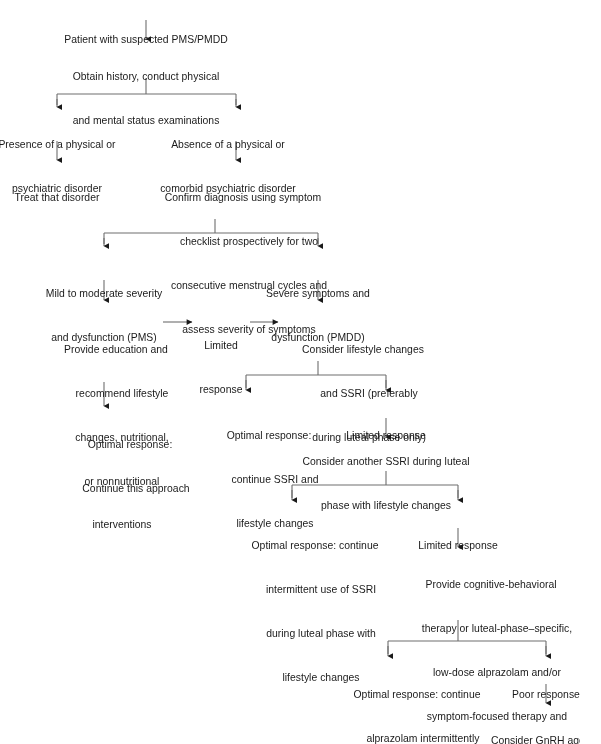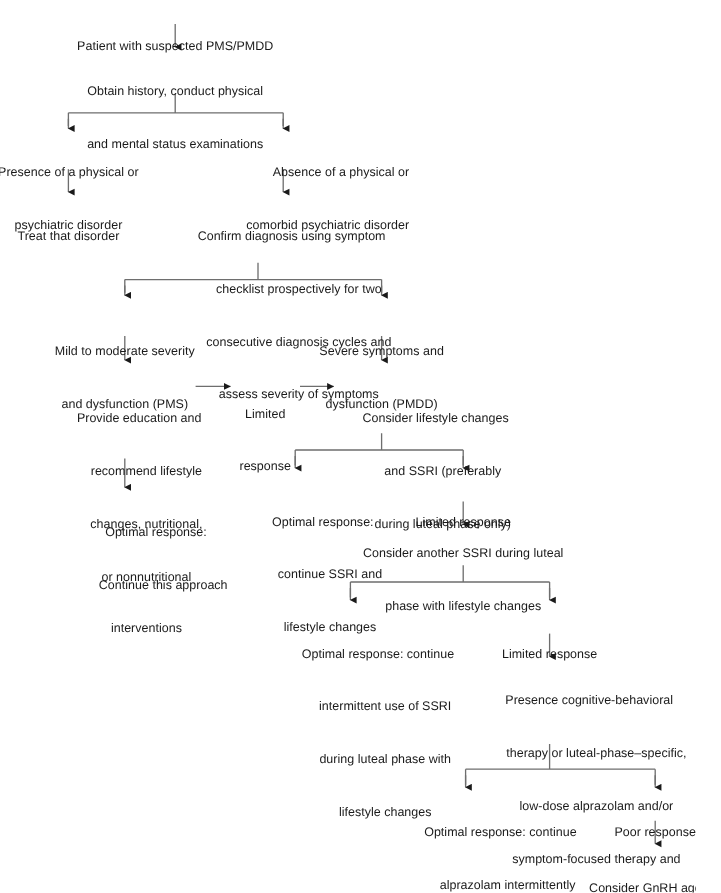--- a/index.html
+++ b/index.html
@@ -109,33 +109,33 @@
   <div class="node c" style="left:26px; top:41px; width:240px;">
     <span class="ln">Obtain history, conduct physical</span>
     <span class="ln">and mental status examinations</span>
   </div>
 
   <div class="node c" style="left:-57px; top:109px; width:228px;">
     <span class="ln">Presence of a physical or</span>
     <span class="ln">psychiatric disorder</span>
   </div>
 
-  <div class="node c" style="left:135px; top:109px; width:206px;text-align:right;">
+  <div class="node c" style="left:125px; top:109px; width:206px;">
     <span class="ln">Absence of a physical or</span>
     <span class="ln">comorbid psychiatric disorder</span>
   </div>
 
   <div class="node c" style="left:-3px; top:162px; width:120px;">
     <span class="ln">Treat that disorder</span>
   </div>
 
   <div class="node ha hang" style="left:139px; top:162px; width:208px;">
     <span class="ln">Confirm diagnosis using symptom</span>
     <span class="ln">checklist prospectively for two</span>
-    <span class="ln">consecutive diagnosis cycles and</span>
+    <span class="ln">consecutive menstrual cycles and</span>
     <span class="ln">assess severity of symptoms</span>
   </div>
 
   <div class="node c" style="left:14px; top:258px; width:180px;">
     <span class="ln">Mild to moderate severity</span>
     <span class="ln">and dysfunction (PMS)</span>
   </div>
 
   <div class="node c" style="left:238px; top:258px; width:160px;">
     <span class="ln">Severe symptoms and</span>
@@ -186,21 +186,21 @@
     <span class="ln">intermittent use of SSRI</span>
     <span class="ln">during luteal phase with</span>
     <span class="ln">lifestyle changes</span>
   </div>
 
   <div class="node c" style="left:398px; top:510px; width:120px;">
     <span class="ln">Limited response</span>
   </div>
 
   <div class="node ha hang" style="left:396px; top:549px; width:190px;">
-    <span class="ln">Presence cognitive-behavioral</span>
+    <span class="ln">Provide cognitive-behavioral</span>
     <span class="ln">therapy or luteal-phase–specific,</span>
     <span class="ln">low-dose alprazolam and/or</span>
     <span class="ln">symptom-focused therapy and</span>
     
   </div>
 
   <div class="node ha hang" style="left:322px; top:659px; width:190px;">
     <span class="ln">Optimal response: continue</span>
     <span class="ln">alprazolam intermittently</span>
     

